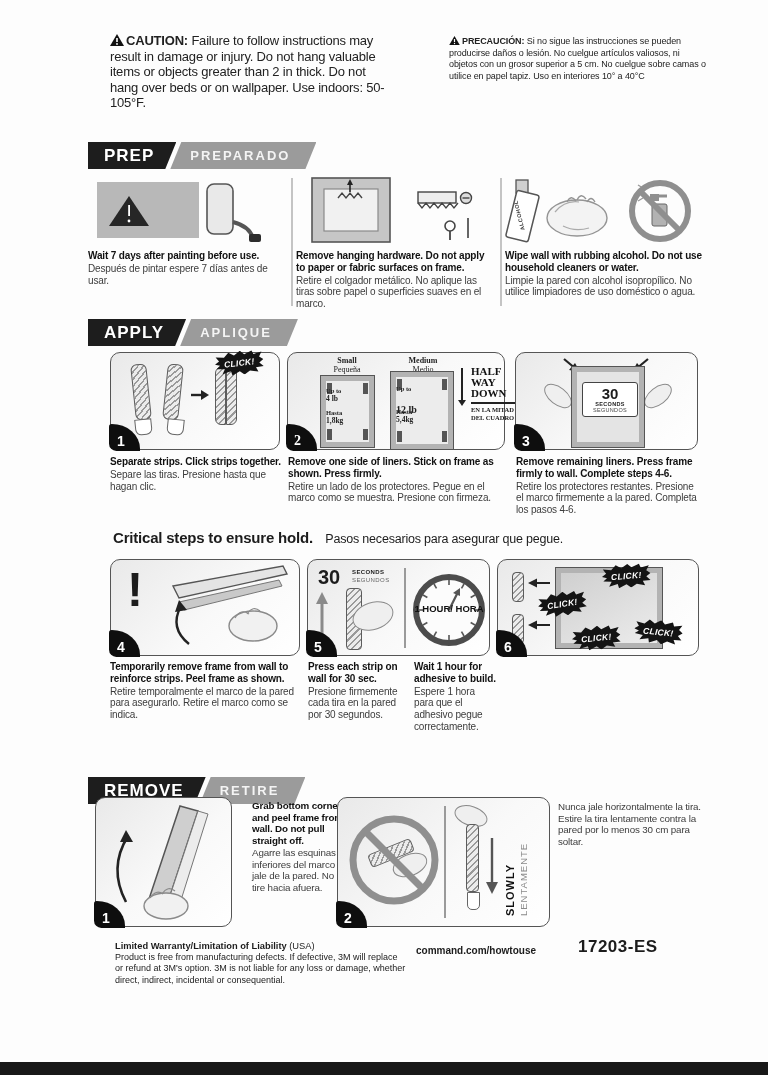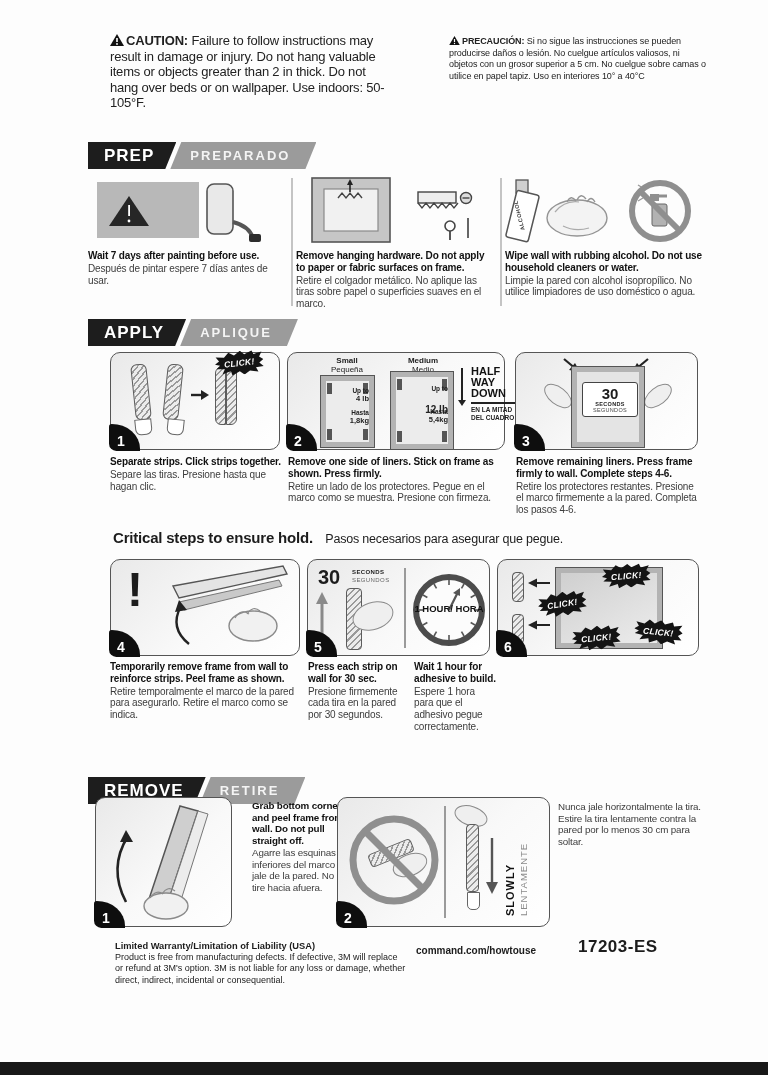--- a/index.html
+++ b/index.html
@@ -39,21 +39,21 @@
   
   .hatch{background:repeating-linear-gradient(135deg,#9a9a9a 0 1.5px,#ececec 1.5px 4.5px);
          border:1.2px solid #5c5c5c;border-radius:6px;box-sizing:border-box;}
   .burst{position:absolute;background:#141414;color:#fff;font-weight:bold;font-style:italic;
          font-size:8.5px;letter-spacing:0.3px;padding:7px 9px;white-space:nowrap;
          clip-path:polygon(0% 45%,9% 33%,3% 15%,20% 21%,30% 2%,41% 16%,54% 0%,62% 16%,78% 4%,81% 20%,98% 14%,92% 33%,100% 46%,91% 58%,99% 75%,83% 76%,87% 95%,70% 86%,58% 100%,49% 84%,33% 98%,31% 80%,13% 88%,19% 69%,2% 64%,10% 52%);}
   .divider-v{position:absolute;width:1.5px;background:#c4c4c4;}
   .mframe{position:absolute;border:5px solid #b3b3b3;outline:1.2px solid #555;background:#ececec;
           box-sizing:border-box;}
   .mframe .cstrip{position:absolute;width:5px;height:11px;background:#555;}
-  .wtxt{position:absolute;left:0;right:0;text-align:right;line-height:1.15;font-weight:bold;color:#222;}
+  .wtxt{position:absolute;left:0;right:0;text-align:left;line-height:1.15;font-weight:bold;color:#222;}
   .ftitle{position:absolute;text-align:center;font-size:8px;line-height:1.15;color:#222;}
   .ftitle .t1{font-weight:bold;}
   .hand{position:absolute;background:#efefef;border:1.2px solid #8a8a8a;border-radius:50%;}
 
   
   .halfway{position:absolute;padding-left:11px;}
   .halfway .vline{position:absolute;left:1px;top:2px;width:2px;height:32px;background:#222;}
   .halfway .varrow{position:absolute;left:-2px;top:34px;width:0;height:0;
       border-left:4px solid transparent;border-right:4px solid transparent;border-top:6px solid #222;}
   .hw-en{font-weight:bold;font-size:11px;line-height:1.0;color:#111;width:40px;}
@@ -74,21 +74,21 @@
   .clock-lbl{position:absolute;text-align:center;font-weight:bold;font-size:9.5px;line-height:1.05;color:#111;}
 
   
   .vtext{display:flex;gap:2px;}
   .vtext span{writing-mode:vertical-rl;transform:rotate(180deg);letter-spacing:1px;}
   .v-en{font-weight:bold;font-size:11px;color:#111;}
   .v-es{font-size:9.5px;color:#8a8a8a;}
 
   
   .foot-title{font-size:9.3px;font-weight:bold;}
-  .foot-title .reg{font-weight:bold;}
+  .foot-title .reg{font-weight:normal;}
   .foot-body{font-size:9px;line-height:1.25;color:#222;margin-top:1px;}
   .foot-url{font-size:10px;font-weight:bold;}
   .foot-code{font-size:17px;font-weight:bold;letter-spacing:0.5px;}
   .edgebar{position:absolute;left:0;right:0;top:1062px;height:13px;background:#181818;}
 </style>
 </head>
 <body>
 
 <div class="page">
 
@@ -184,21 +184,21 @@
     <svg style="position:absolute;left:80px;top:36px;" width="18" height="12" viewBox="0 0 18 12">
         <line x1="0" y1="6" x2="11" y2="6" stroke="#222" stroke-width="2.4"></line>
         <polygon points="18,6 10,1 10,11" fill="#222"></polygon>
       </svg>
     <div class="hatch" style="position:absolute;left:104px;top:14px;width:11px;height:58px;border-radius:6px 0 0 6px;"></div>
     <div class="hatch" style="position:absolute;left:115px;top:14px;width:11px;height:58px;border-radius:0 6px 6px 0;"></div>
     <span class="burst" style="left:104px;top:-2px;transform:rotate(-7deg);">CLICK!</span>
     <div class="badge">1</div>
   </div>
 
-  <div class="panel" style="left:287px;top:352px;width:218px;height:98px;">
+  <div class="panel" style="left:287px;top:352px;width:218px;height:98px;font-family:Liberation Serif, serif;">
     <div class="ftitle" style="left:28px;top:3px;width:62px;">
       <div class="t1">Small</div>
       <div>Pequeña</div>
     </div>
     <div class="ftitle" style="left:102px;top:3px;width:66px;">
       <div class="t1">Medium</div>
       <div>Medio</div>
     </div>
     <div class="mframe" style="left:33px;top:23px;width:53px;height:71px;">
       <div class="cstrip" style="left:1px;top:2px;"></div>

